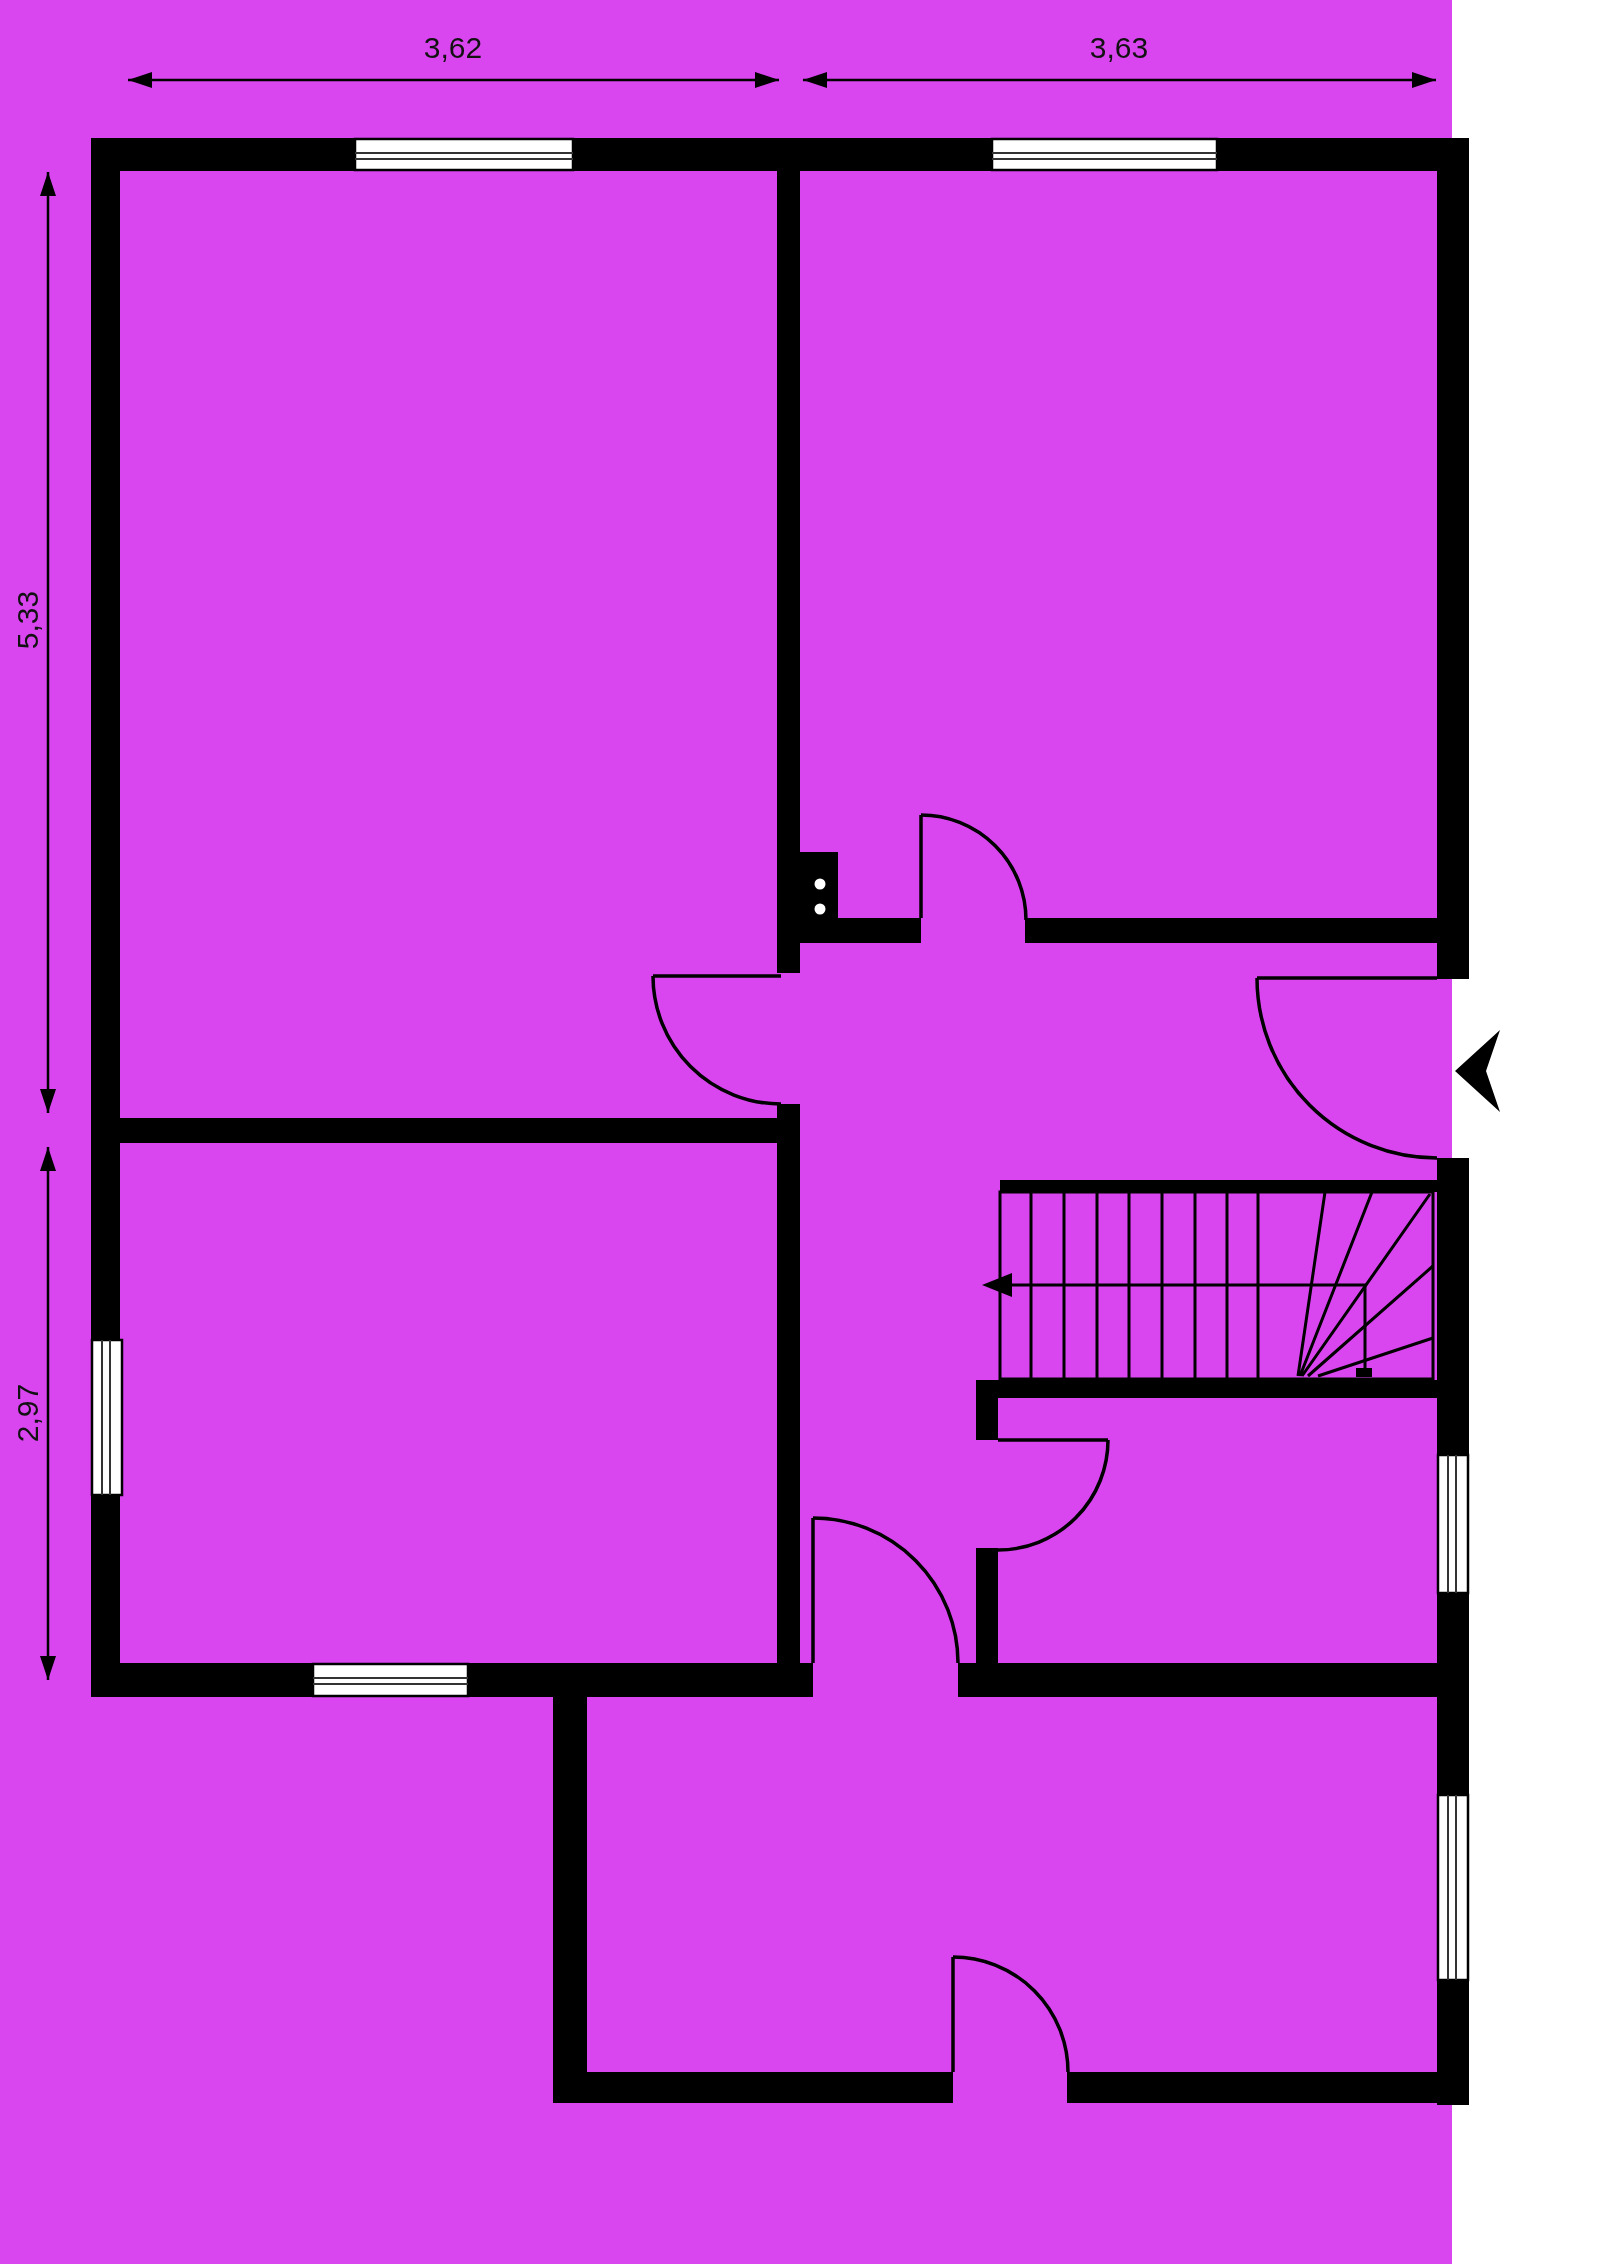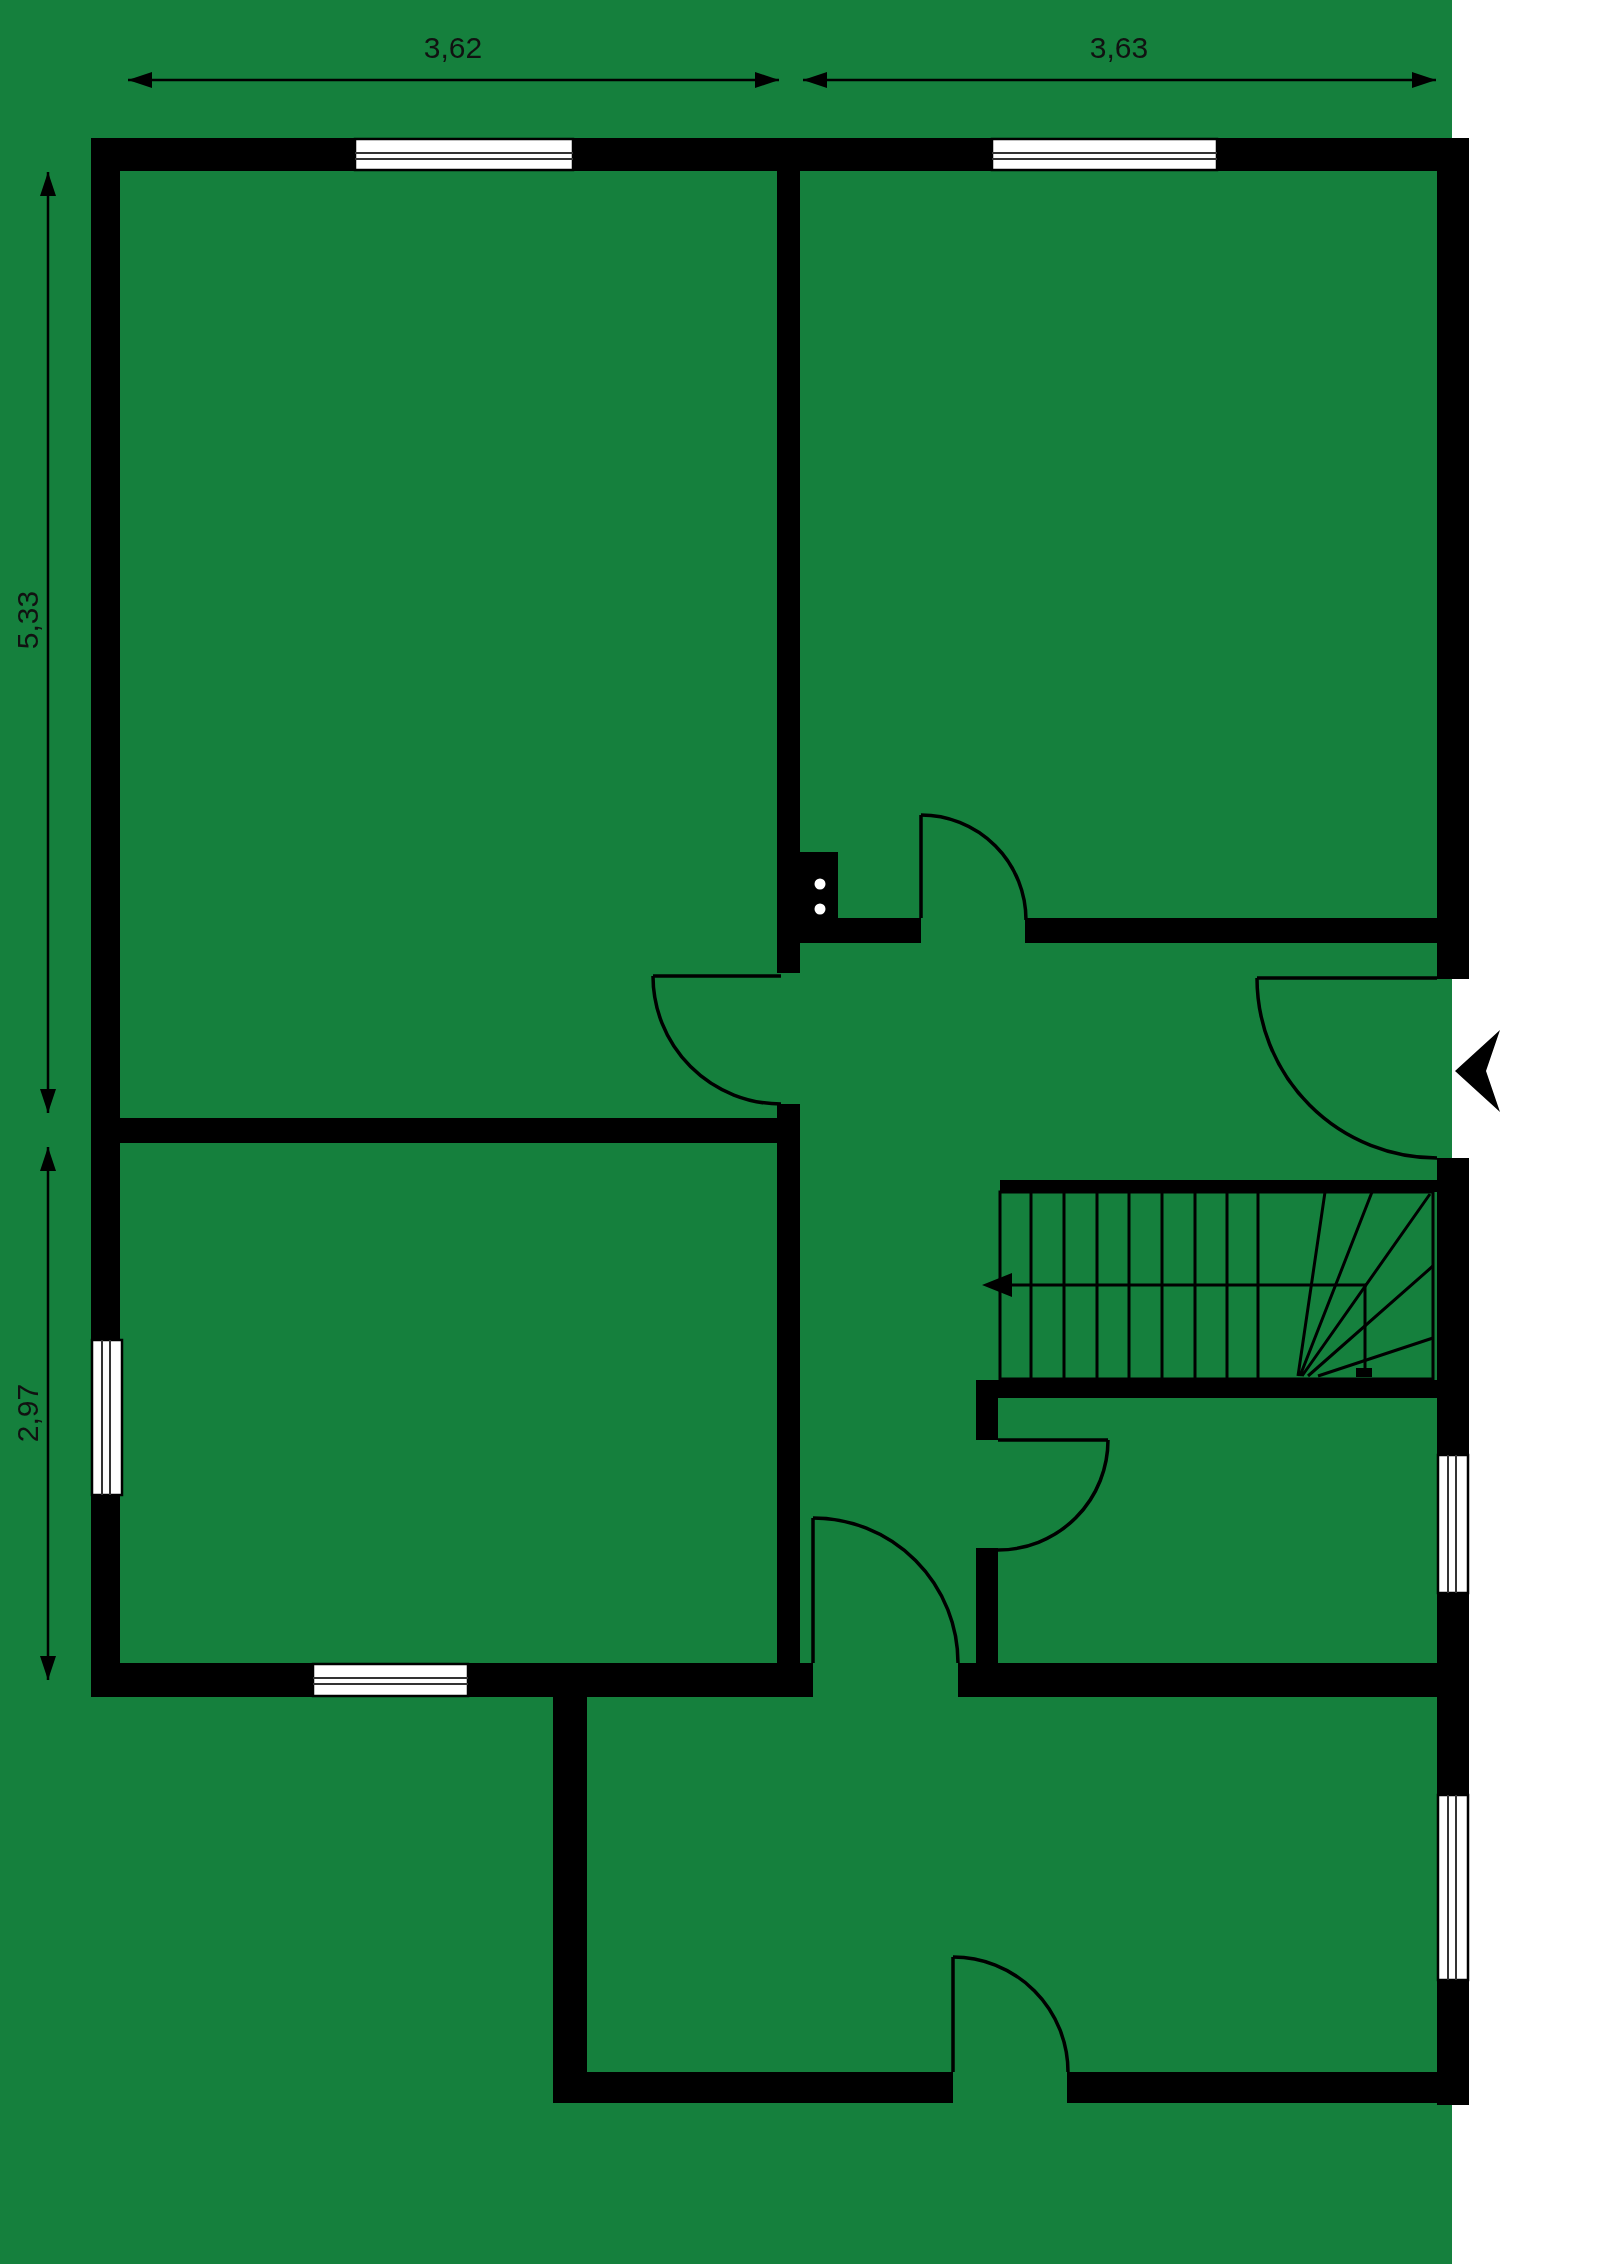--- a/index.html
+++ b/index.html
@@ -1,16 +1,16 @@
 <!DOCTYPE html>
 <html><head>
 <meta charset="utf-8">
 <style>
   html,body{margin:0;padding:0;background:#ffffff;}
-  .plan-wrap{width:1452px;height:2264px;background:#15803d;position:relative;}
+  .plan-wrap{width:1452px;height:2264px;background:#d946ef;position:relative;}
   svg{display:block;}
   text{font-family:"Liberation Sans", sans-serif;font-size:30px;fill:#111111;}
   .wall{fill:#000000;stroke:none;}
   .win{fill:#ffffff;stroke:#000000;stroke-width:2.5;}
   .winline{stroke:#333333;stroke-width:2;}
   .doorline{stroke:#000000;stroke-width:3.5;fill:none;}
   .stair{stroke:#000000;stroke-width:3;fill:none;}
   .dim{stroke:#000000;stroke-width:2.5;fill:none;}
   .dimhead{fill:#000000;stroke:none;}
 </style>

